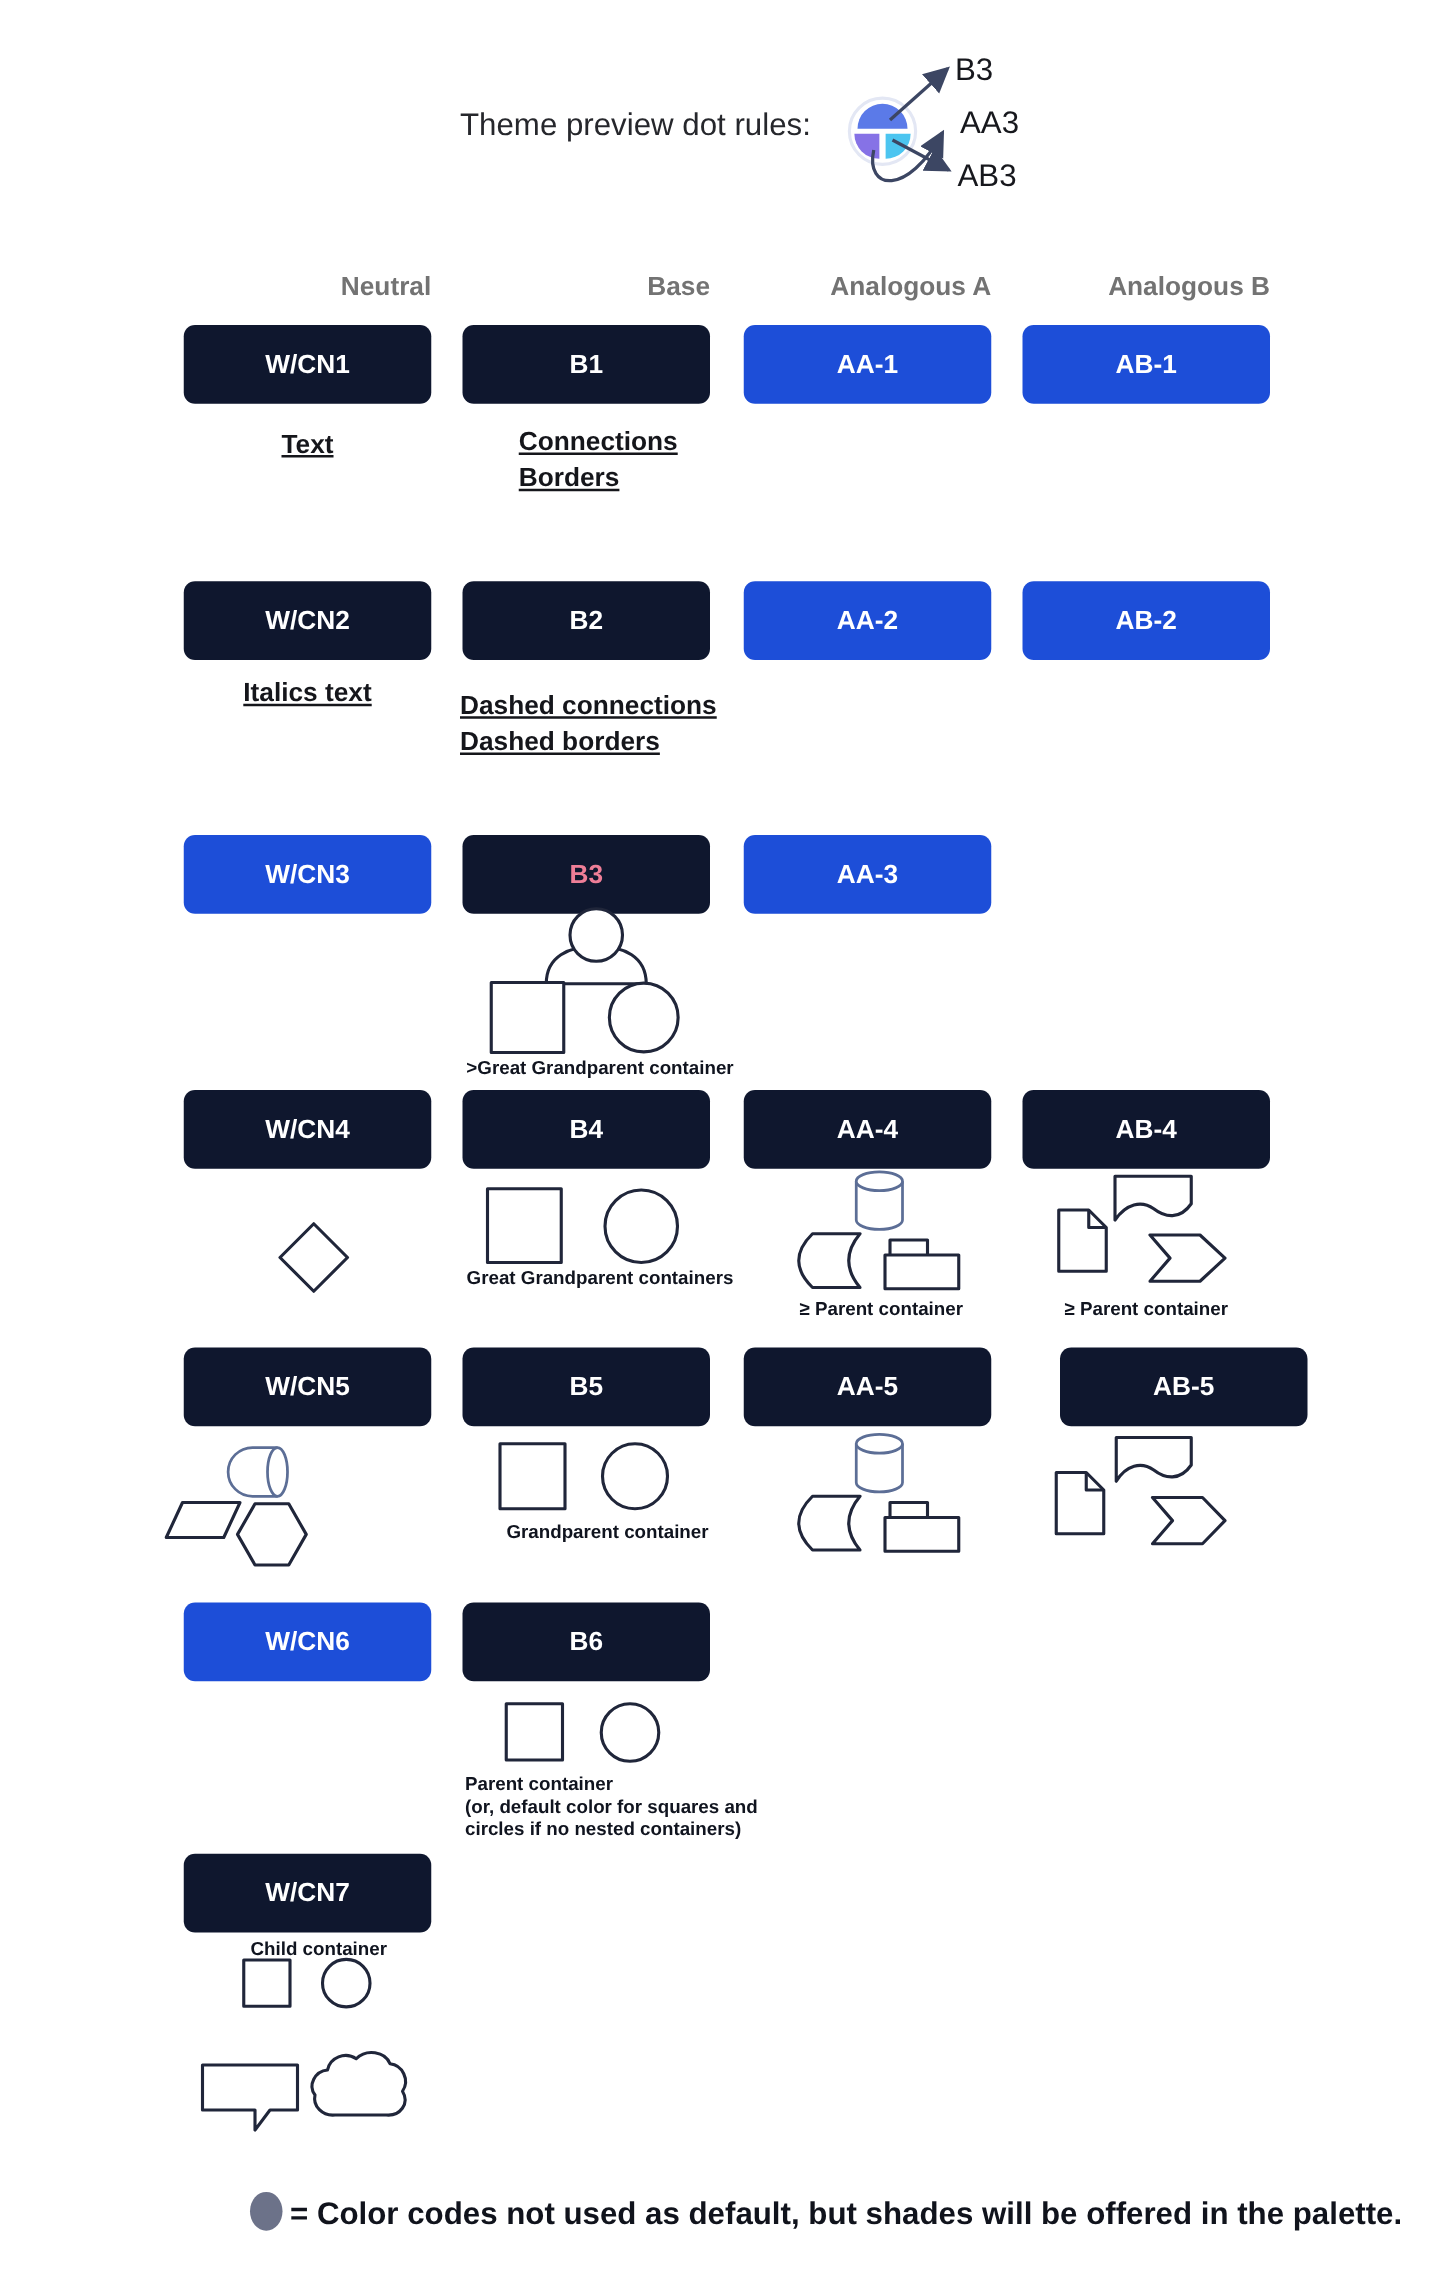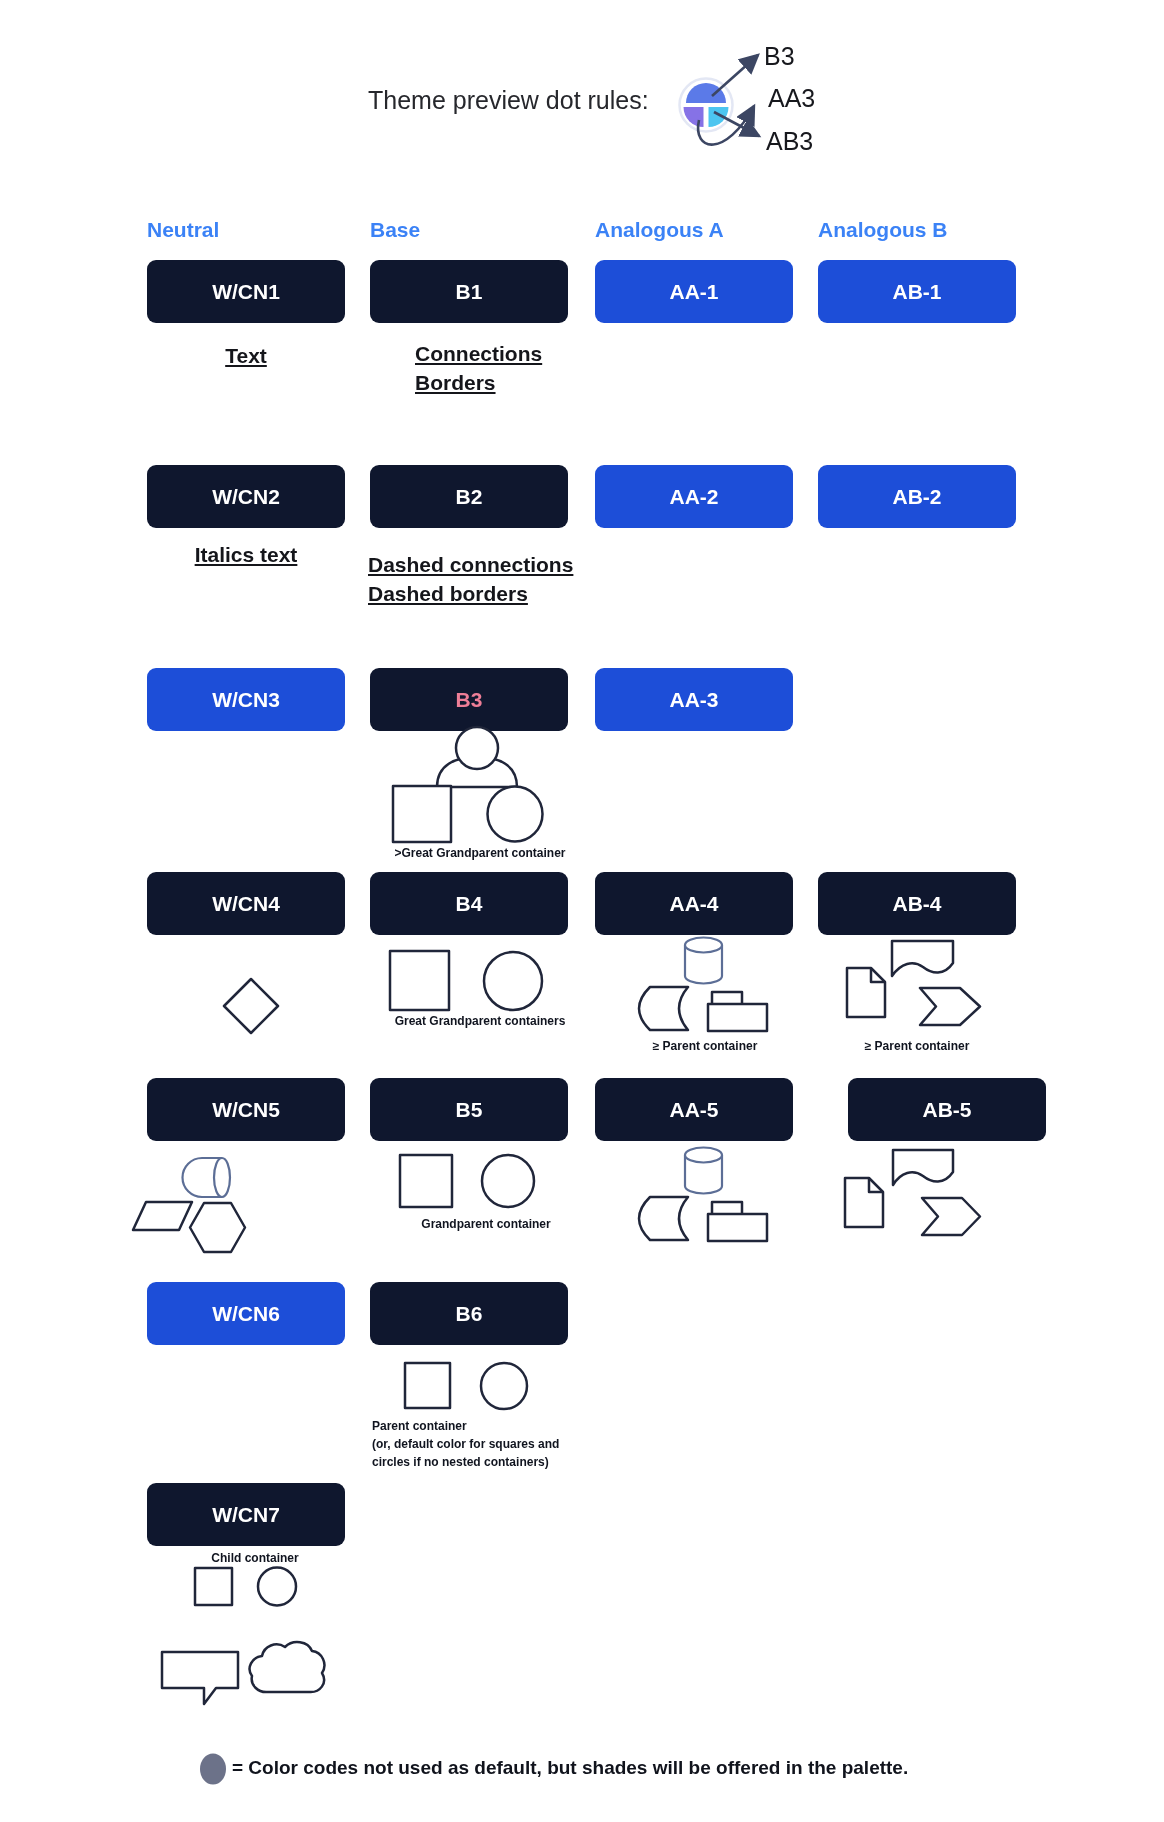--- a/index.html
+++ b/index.html
@@ -1,30 +1,30 @@
 <!DOCTYPE html>
 <html><head>
 <meta charset="utf-8">
 <style>
   html,body{margin:0;padding:0;background:#ffffff;}
   .canvas{position:relative;width:1164px;height:1822px;background:#ffffff;
           font-family:"Liberation Sans",sans-serif;overflow:hidden;}
   .title{position:absolute;font-size:25px;font-weight:500;color:#26272c;white-space:nowrap;}
-  .col-header{position:absolute;width:198px;text-align:left;font-weight:700;font-size:21px;color:#3b82f6;}
+  .col-header{position:absolute;width:198px;text-align:right;font-weight:700;font-size:21px;color:#737373;}
   .swatch{position:absolute;width:198px;height:63px;border-radius:9px;display:flex;
           align-items:center;justify-content:center;color:#ffffff;font-weight:700;font-size:21px;}
   .swatch.dark{background:#0f172e;}
   .swatch.gray{background:#1d4ed8;}
   .swatch.pink-text{color:#ee7e97;}
   .note{position:absolute;font-weight:700;font-size:21px;color:#15161b;white-space:nowrap;text-decoration:underline;}
   .note.center{width:198px;text-align:center;}
-  .shape-label{position:absolute;font-weight:700;font-size:12px;color:#10141f;text-align:center;white-space:nowrap;}
+  .shape-label{position:absolute;font-weight:700;font-size:15px;color:#10141f;text-align:center;white-space:nowrap;}
   .shape-label.left{text-align:left;}
   .dot-label{position:absolute;font-size:25px;font-weight:400;color:#17181d;white-space:nowrap;}
-  .legend-text{position:absolute;font-weight:700;font-size:19px;color:#10131c;white-space:nowrap;}
+  .legend-text{position:absolute;font-weight:700;font-size:25px;color:#10131c;white-space:nowrap;}
   svg.shape{position:absolute;}
   .outline{fill:#ffffff;stroke:#20263a;stroke-width:2.5;stroke-linejoin:round;}
   .outline-accent{fill:#ffffff;stroke:#5c6e96;stroke-width:2.2;stroke-linejoin:round;}
   .arrow{fill:none;stroke:#3c4663;stroke-width:2.6;}
 </style>
 </head>
 <body>
 
 <div class="canvas">
 

